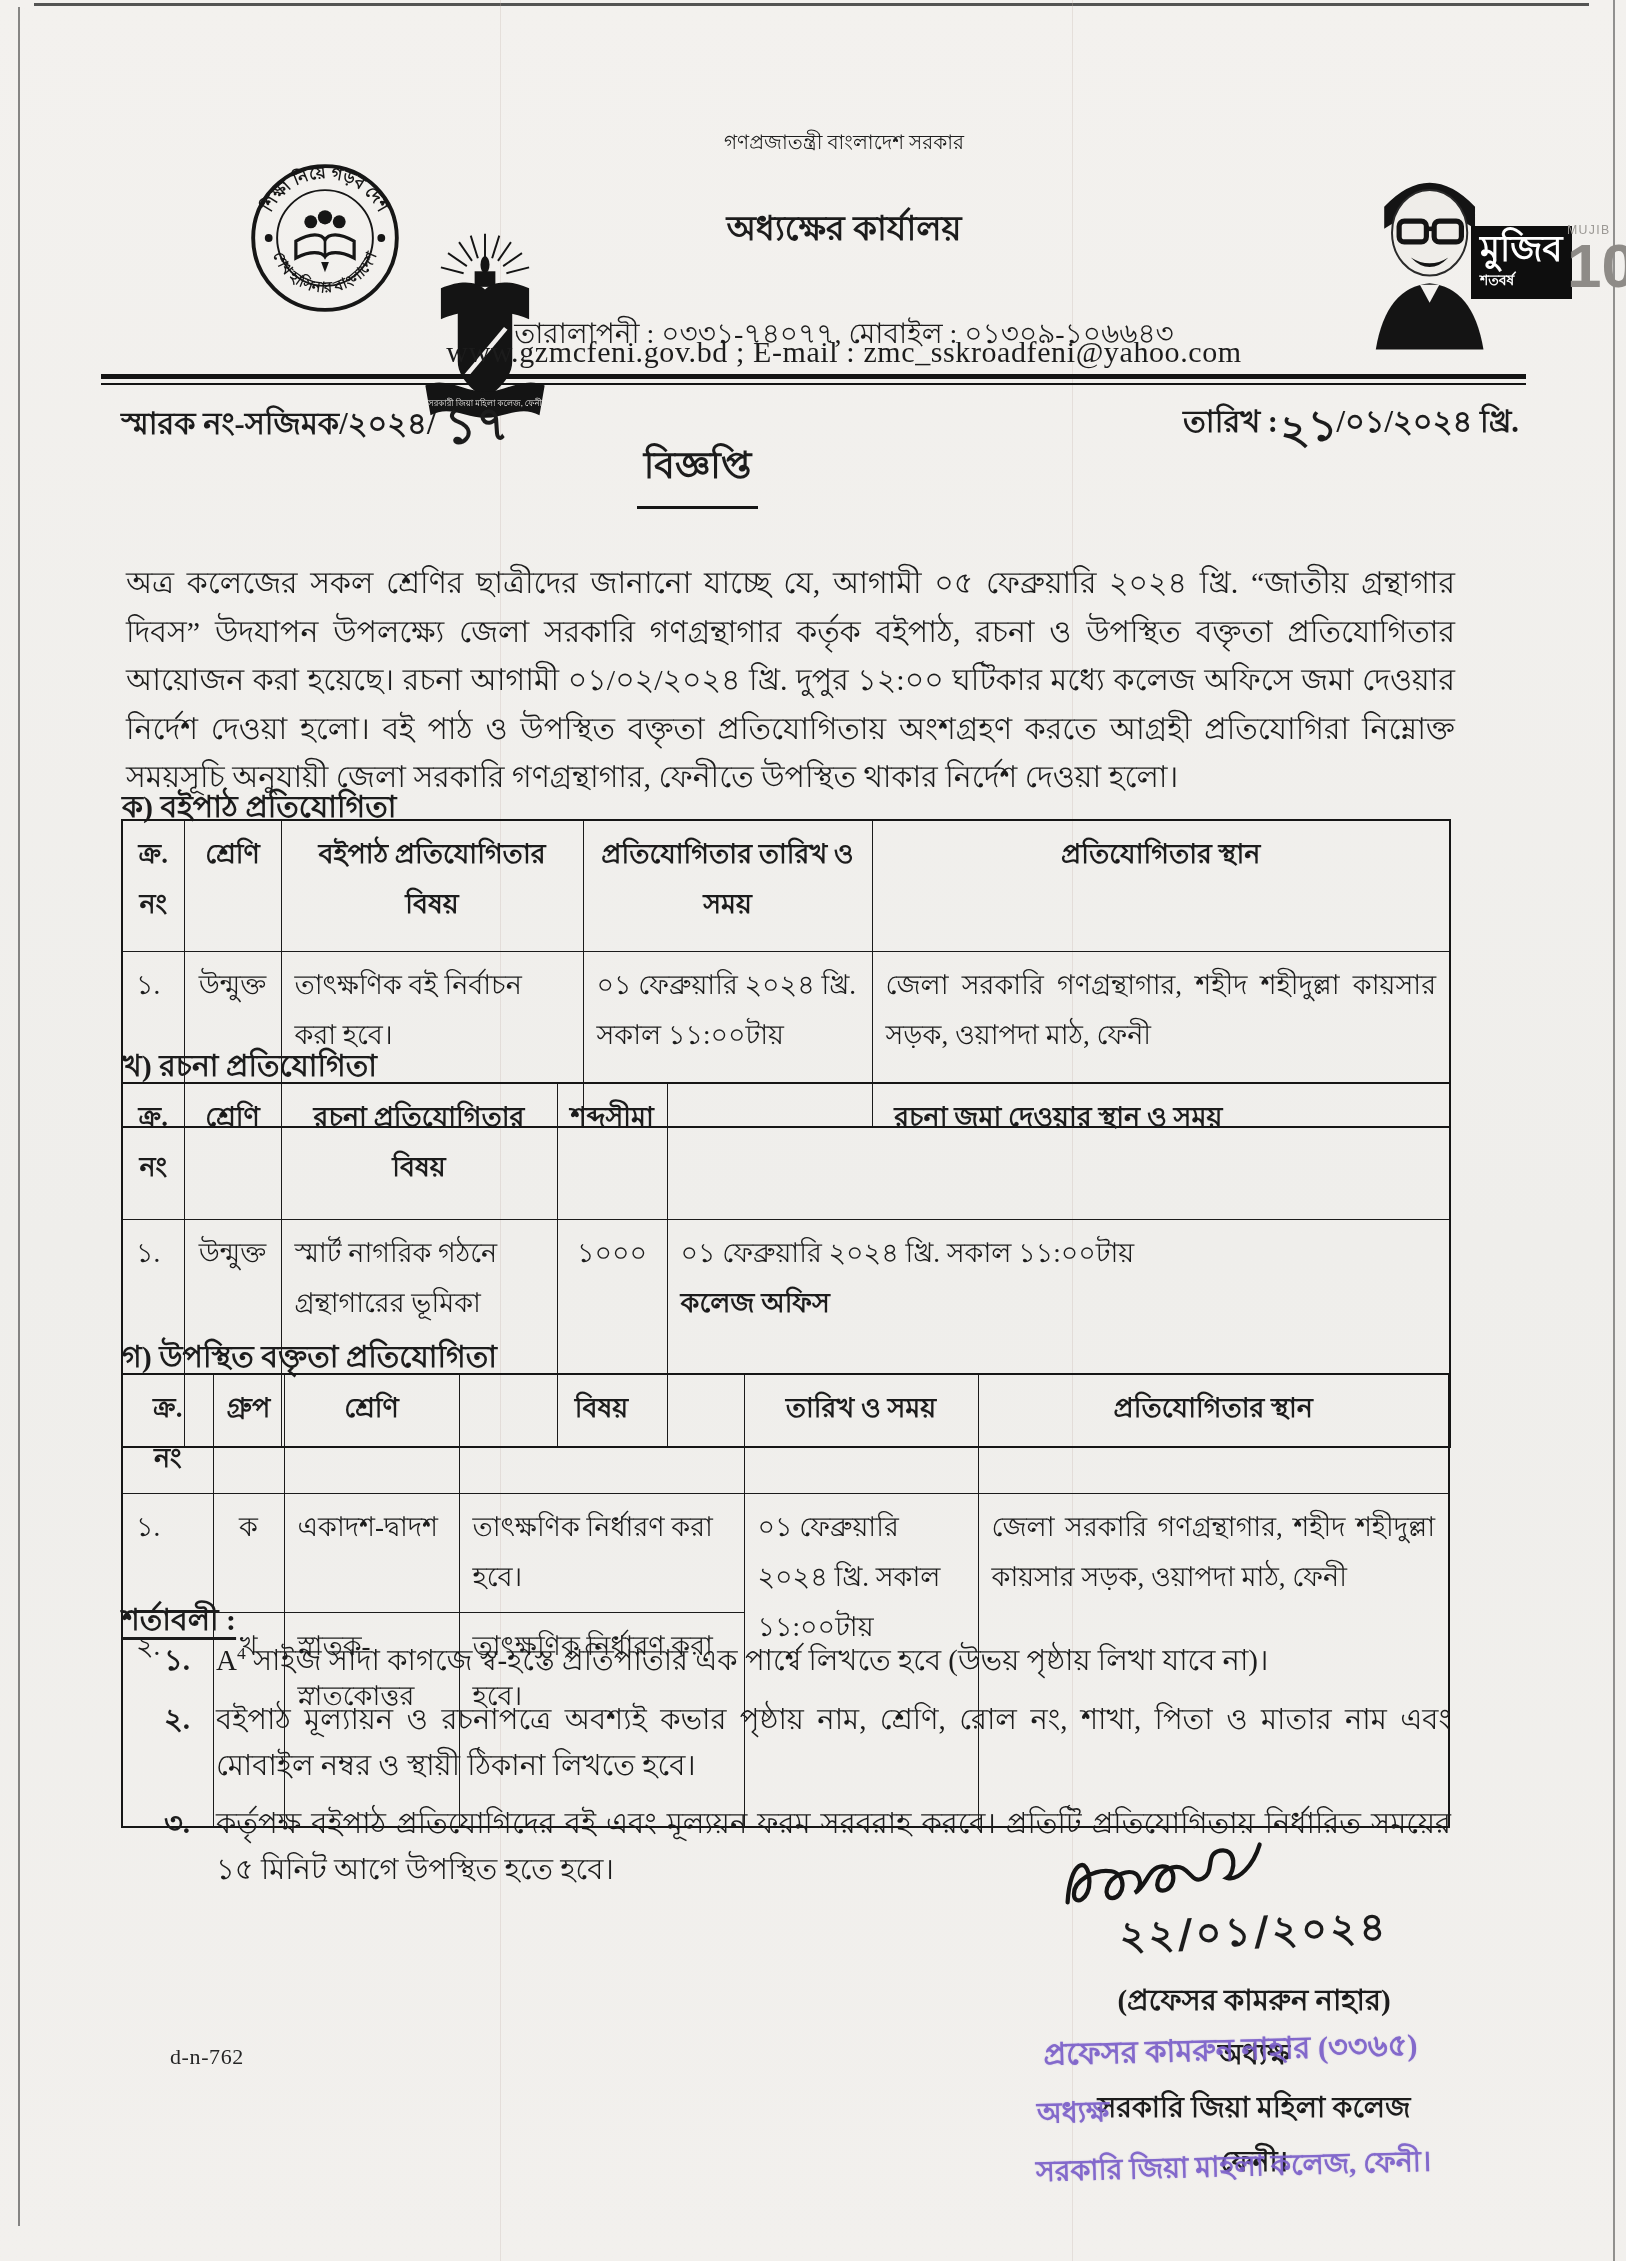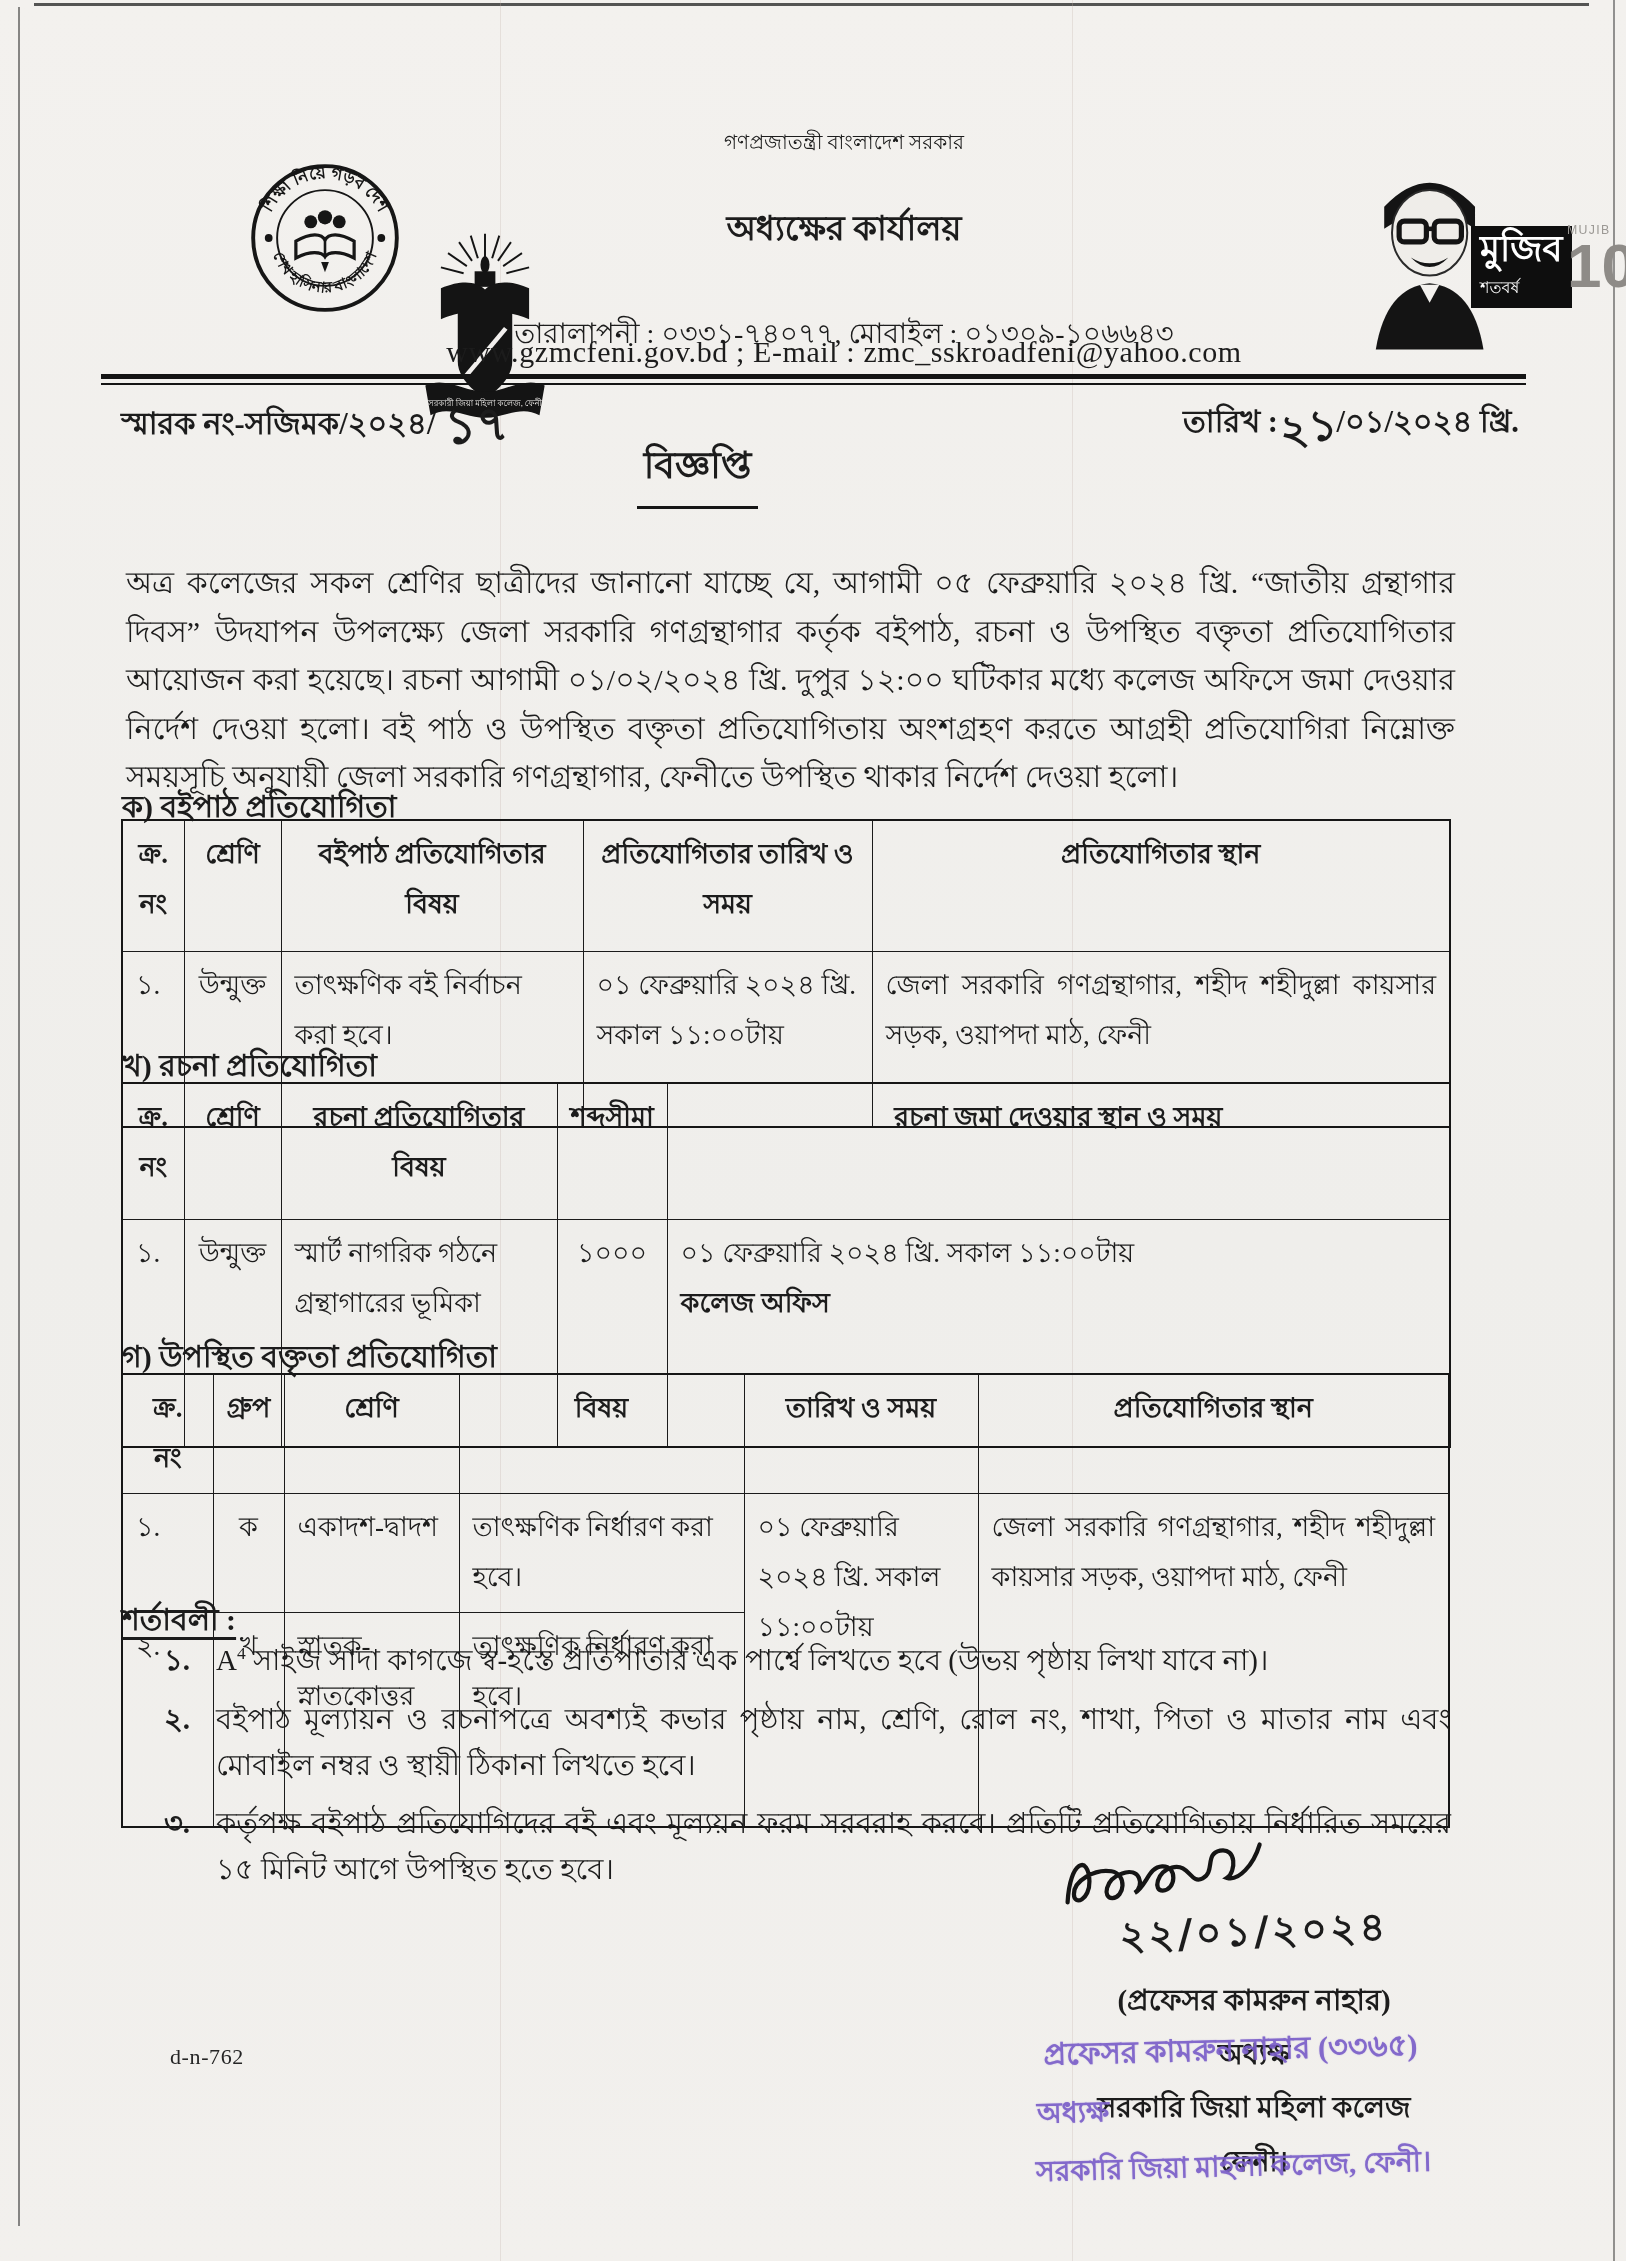--- a/index.html
+++ b/index.html
@@ -38,21 +38,21 @@
   .bd50-swoosh{position:absolute;left:110px;top:18px;width:78px;height:97px;background:#59564f;border-radius:8% 90% 40% 60%;transform:rotate(18deg);opacity:.85;}
   .bd50-five{position:absolute;left:83px;top:5.2px;font-size:121px;line-height:1;font-weight:700;color:#b9b6b1;text-shadow:1.3px 1.3px 0 #8f8c88;font-family:"Liberation Sans","DejaVu Sans",sans-serif;}
   .bd50-globe{position:absolute;left:130px;top:73px;width:70px;height:83px;border-radius:50%;background:#d4d1cd;border:1.9px solid #7c7a77;}
   .bd50-globe svg{width:100%;height:100%;}
 
   
   .mujib{position:absolute;left:1368px;top:156px;width:254px;height:221px;}
   .mujib-face{position:absolute;left:0;top:0;}
   .mujib-box{position:absolute;left:103px;top:70px;background:#0e0e0e;color:#fff;padding:5.2px 9px 6.5px;}
   .mujib-word{font-size:36px;font-weight:700;line-height:1.05;}
-  .mujib-sub{font-size:16px;font-weight:400;margin-top:6px;}
+  .mujib-sub{font-size:14px;font-weight:700;margin-top:0;}
   .mujib-100{position:absolute;left:199px;top:67px;width:56px;}
   .mujib-en{display:block;font-size:12.3px;letter-spacing:1.3px;color:#9b9894;font-family:"Liberation Sans","DejaVu Sans",sans-serif;}
   .mujib-num{font-size:62px;font-weight:700;line-height:.95;color:#8e8b87;font-family:"Liberation Sans","DejaVu Sans",sans-serif;}
 
   
   .divider{position:absolute;left:101px;top:374px;width:1425px;}
   .divider .d1{height:5.2px;background:#141414;}
   .divider .d2{height:1.9px;background:#141414;margin-top:3.9px;}
 
   

